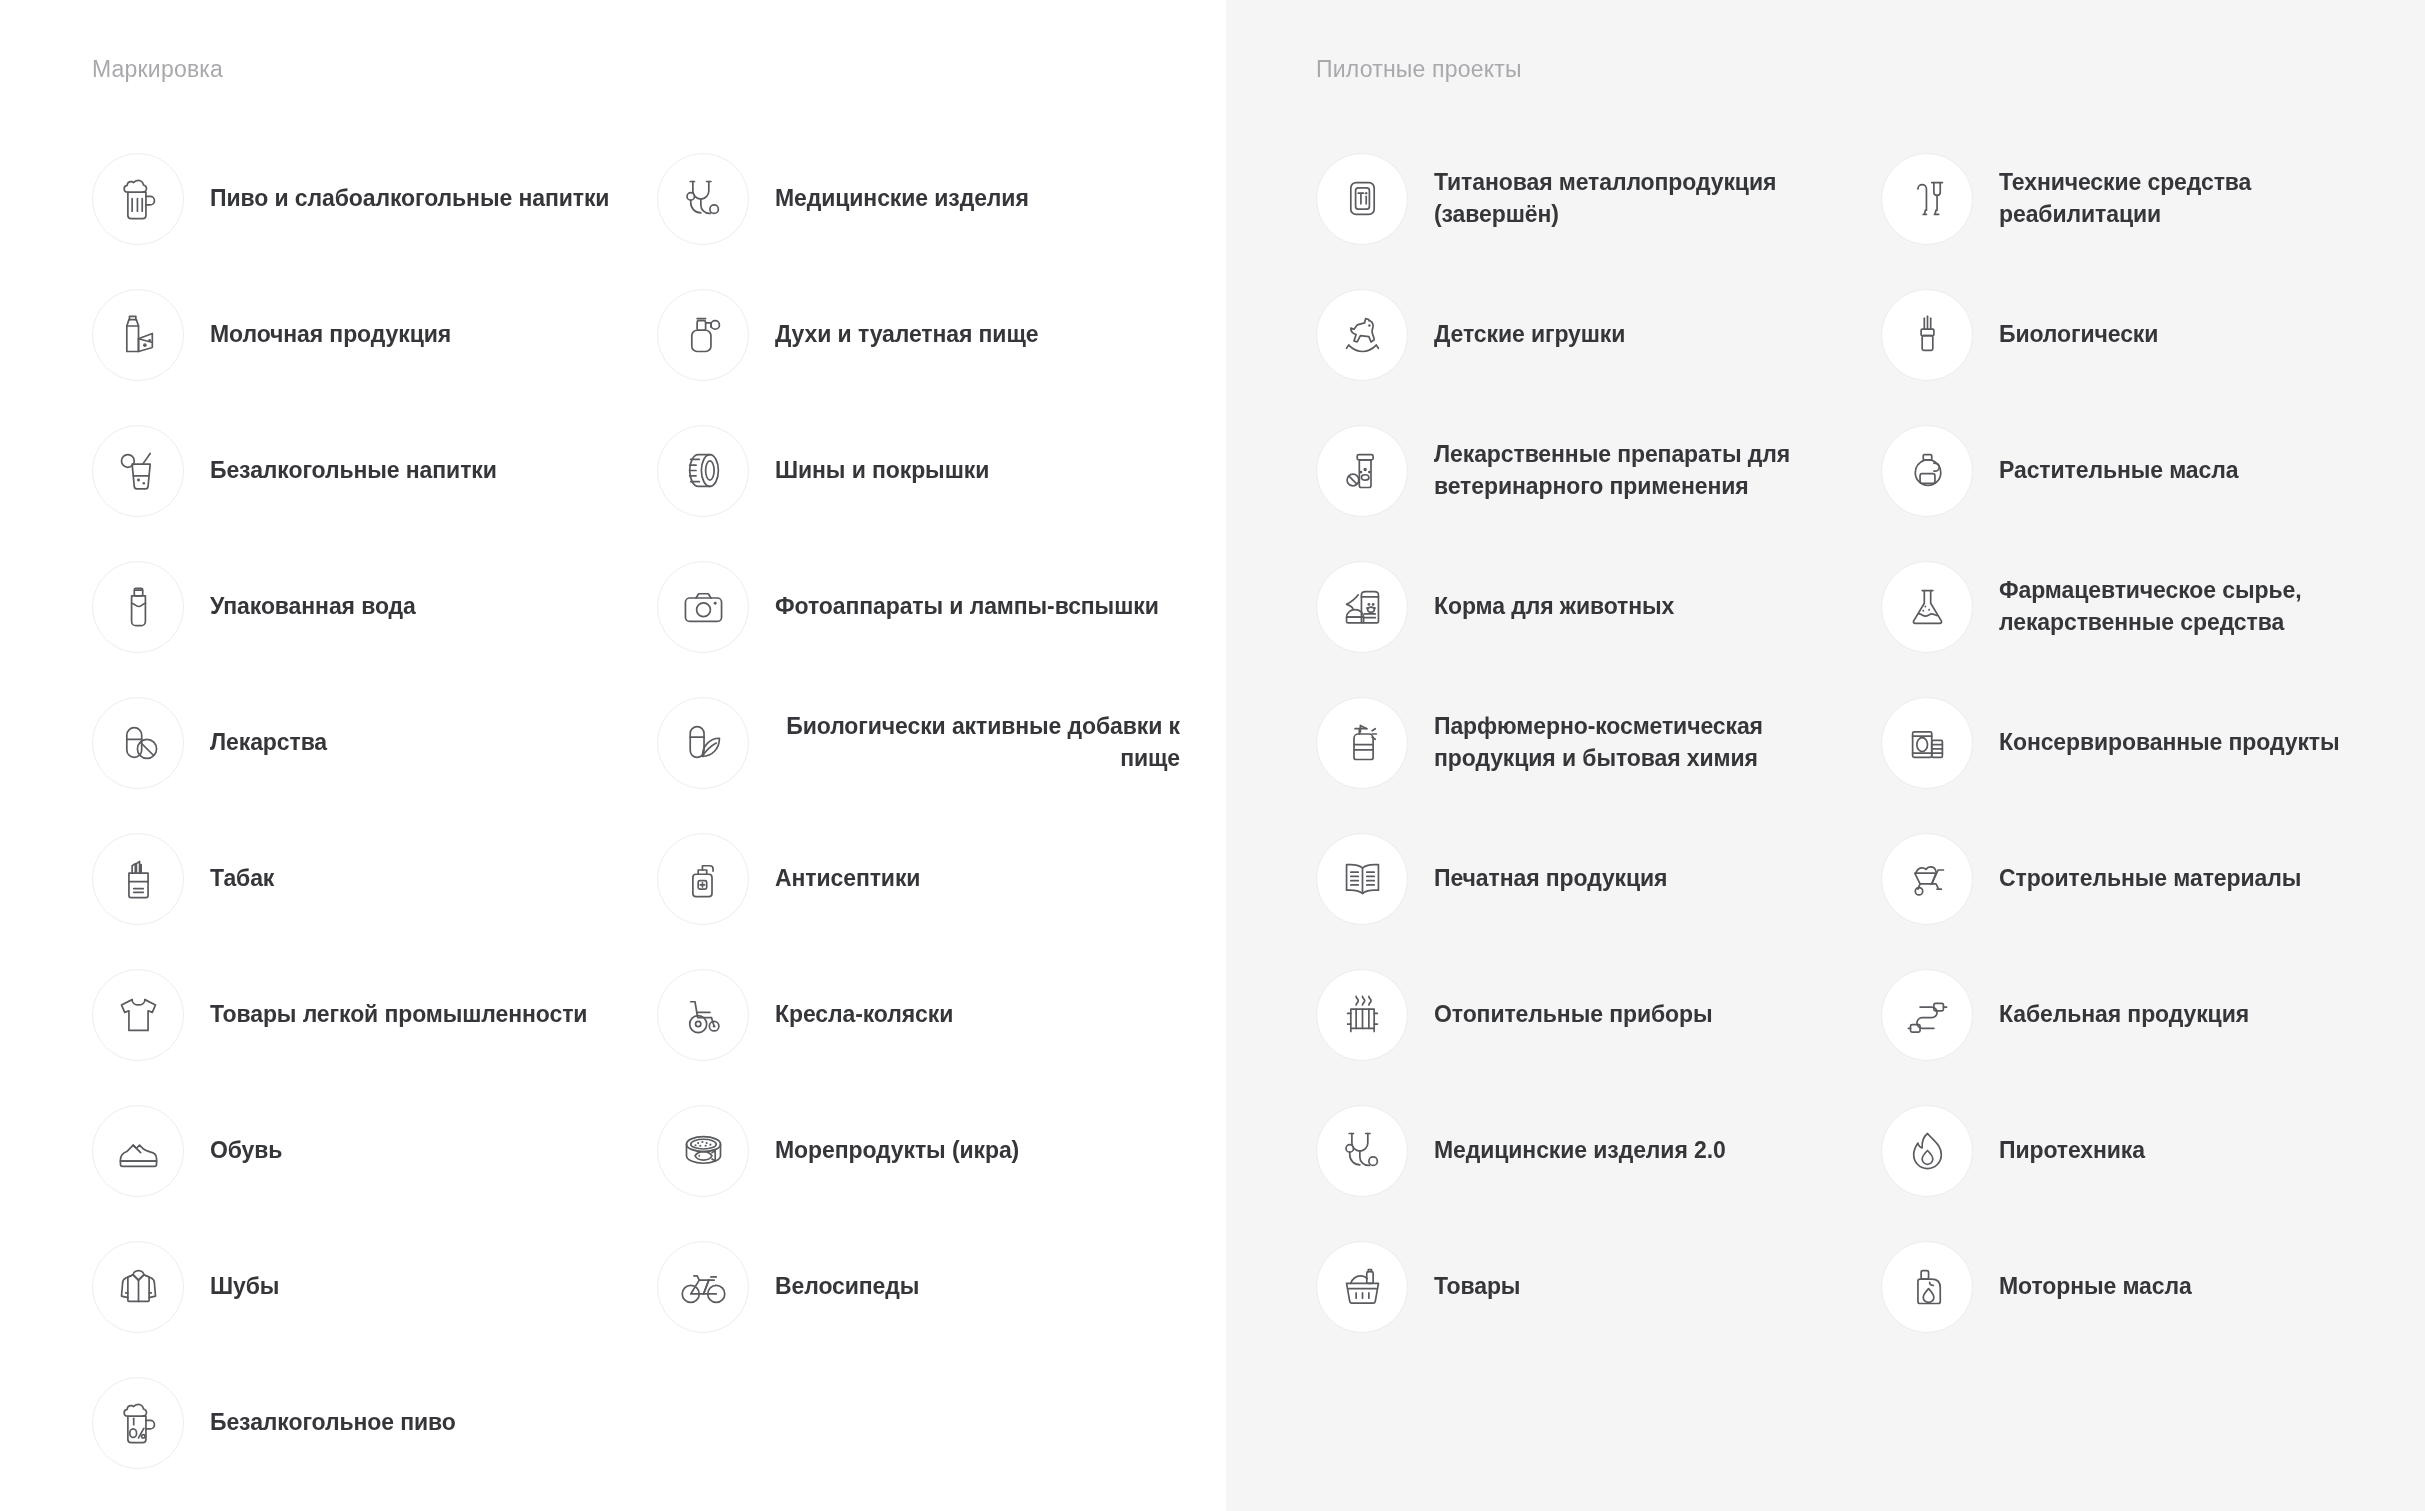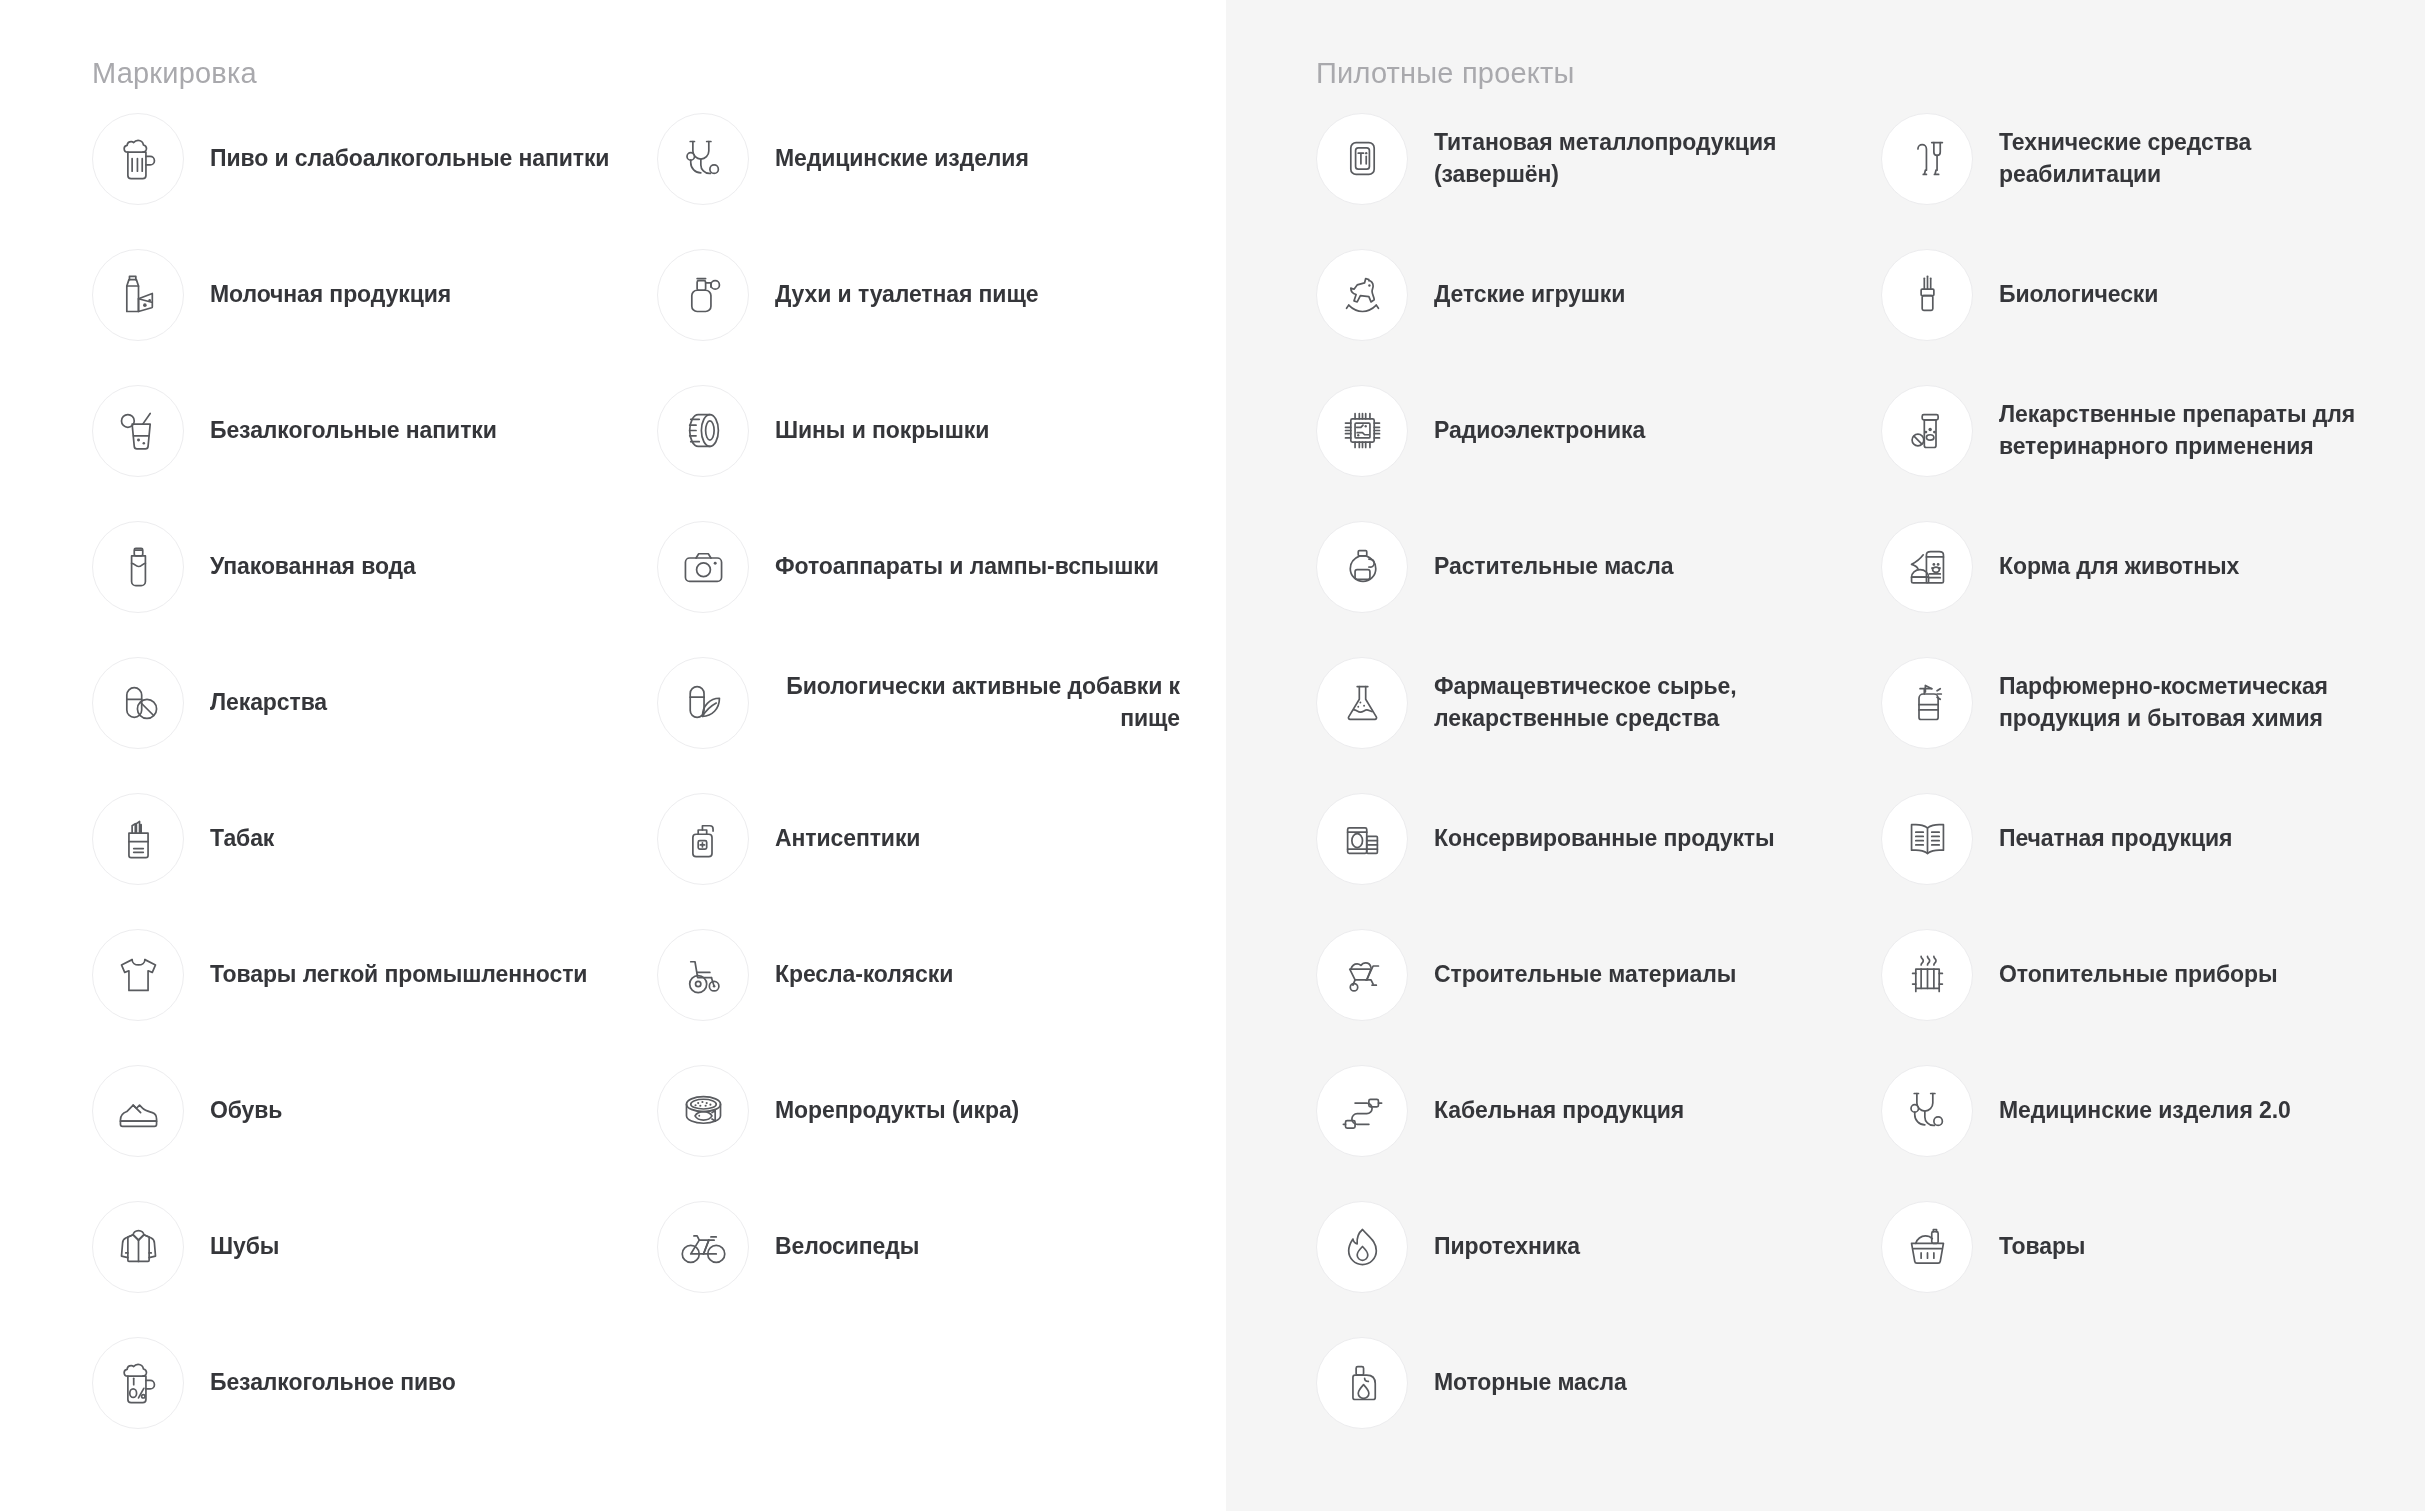--- a/index.html
+++ b/index.html
@@ -22,24 +22,25 @@
     width: 1226px;
     background: #ffffff;
     padding: 56px 0 0 92px;
   }
   .panel-pilot {
     width: 1200px;
     background: #f5f5f5;
     padding: 56px 0 0 45px;
   }
   .section-title {
-    font-size: 29px;
+    font-size: 23px;
     font-weight: 400;
     color: #a9a9ad;
     letter-spacing: 0.2px;
+    margin-bottom: 47px;
     line-height: 1.2;
   }
   .panel-pilot .section-title { margin-left: 45px; }
 
   .grid {
     display: grid;
     grid-template-columns: repeat(2, 1fr);
     column-gap: 0px;
     row-gap: 0px;
     align-content: start;
@@ -384,33 +385,20 @@
               <circle class="fill" cx="21" cy="9" r="1"></circle>
               <circle class="fill" cx="24" cy="7" r="1"></circle>
               <circle class="fill" cx="27" cy="9" r="1"></circle>
             </svg>
           </div>
           <div class="item-label">Биологически</div>
         </div>
         <div class="item">
           <div class="icon-circle">
             <svg viewBox="0 0 48 48">
-              <rect x="13" y="13" width="22" height="22" rx="1.5"></rect>
-              <rect x="17" y="17" width="14" height="14" rx="1"></rect>
-              <path d="M17 8v5M21 8v5M24 8v5M27 8v5M31 8v5M17 35v5M21 35v5M24 35v5M27 35v5M31 35v5M8 17h5M8 21h5M8 24h5M8 27h5M8 31h5M35 17h5M35 21h5M35 24h5M35 27h5M35 31h5"></path>
-              <path d="M18.5 21h4l2-2M19 26h5l2 2h4"></path>
-              <circle class="fill" cx="27" cy="20" r="1.1"></circle>
-              <circle class="fill" cx="20" cy="28.5" r="1.1"></circle>
-            </svg>
-          </div>
-          <div class="item-label">Радиоэлектроника</div>
-        </div>
-        <div class="item">
-          <div class="icon-circle">
-            <svg viewBox="0 0 48 48">
               <rect x="19" y="9" width="15" height="5" rx="1.5"></rect>
               <path d="M21 14h11v24a2 2 0 0 1-2 2H23a2 2 0 0 1-2-2z"></path>
               <circle class="fill" cx="26.5" cy="23" r="1.6"></circle>
               <circle class="fill" cx="22.5" cy="25.5" r="1.3"></circle>
               <circle class="fill" cx="30.5" cy="25.5" r="1.3"></circle>
               <path d="M26.5 28c2.2 0 3.5 1.3 3.5 2.8S28.7 33 26.5 33 23 31.8 23 30.3s1.3-2.3 3.5-2.3z"></path>
               <circle cx="15" cy="33" r="5.5"></circle>
               <path d="M11.5 29.5l7 7"></path>
             </svg>
           </div>

